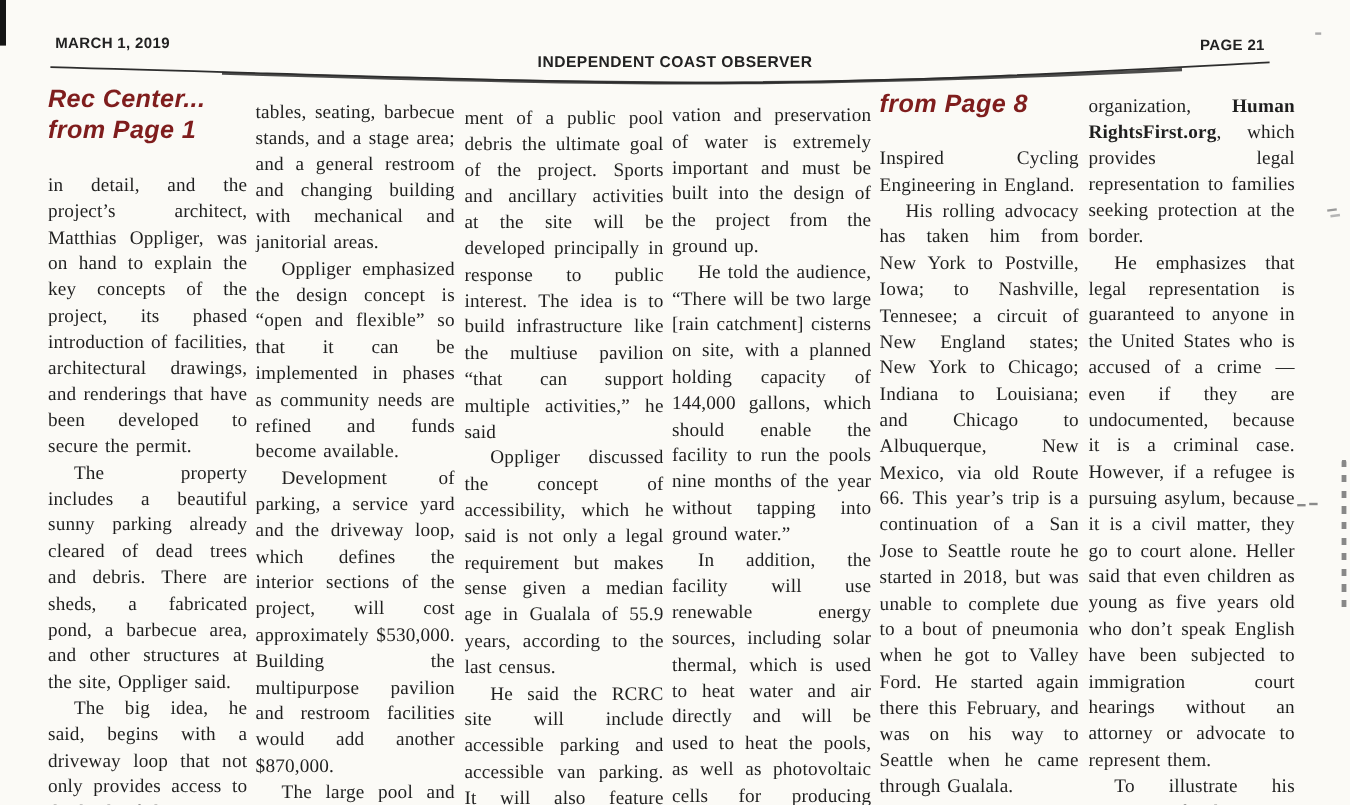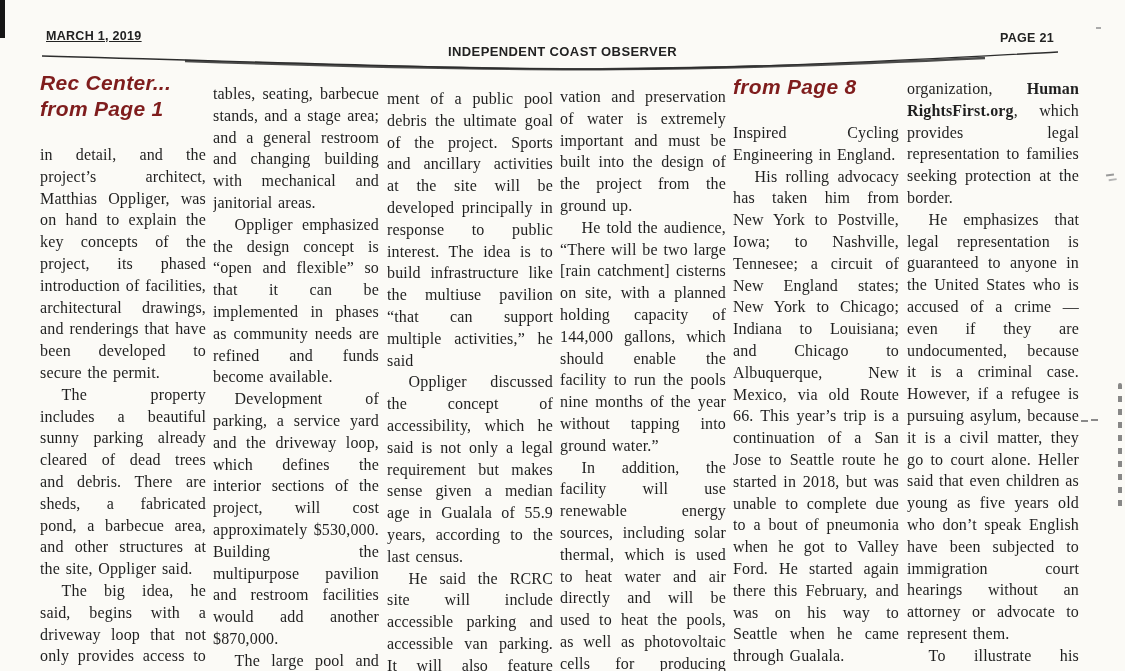--- a/index.html
+++ b/index.html
@@ -5,21 +5,21 @@
   html,body{margin:0;padding:0;}
   body{
     width:1125px;height:671px;overflow:hidden;position:relative;
     background:#fbfaf6;color:#1f1f1f;
     font-family:"Liberation Serif", serif;
   }
   .hdr-text{
     position:absolute;font-family:"Liberation Sans", sans-serif;
     font-weight:bold;color:#222;letter-spacing:.3px;
   }
-  #hdr-date{left:46px;top:29px;font-size:12.5px;text-decoration:underline;}
+  #hdr-date{left:46px;top:29px;font-size:12.5px;}
   #hdr-masthead{left:0;right:0;top:44px;text-align:center;font-size:13px;letter-spacing:.4px;}
   #hdr-page{right:71px;top:31px;font-size:12.5px;}
   #hdr-rule{position:absolute;left:0;top:0;width:1125px;height:90px;pointer-events:none;}
   .col{
     position:absolute;width:166px;overflow:hidden;
     font-size:16px;line-height:21.8px;text-align:justify;
     letter-spacing:.15px;word-spacing:1.5px;
     -webkit-hyphens:auto;hyphens:auto;
   }
   .col p{margin:0;}

